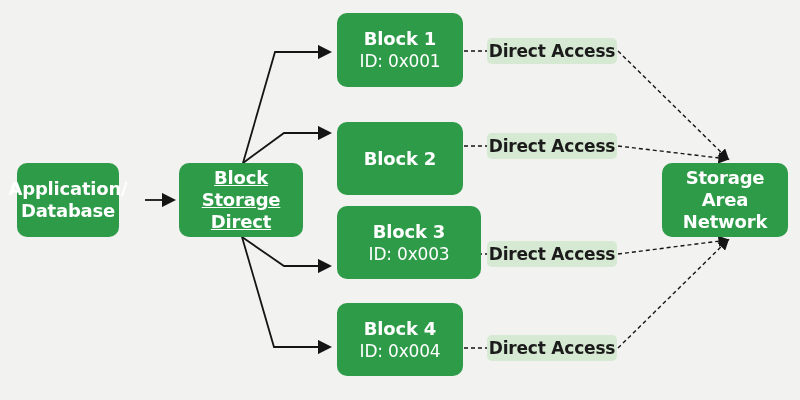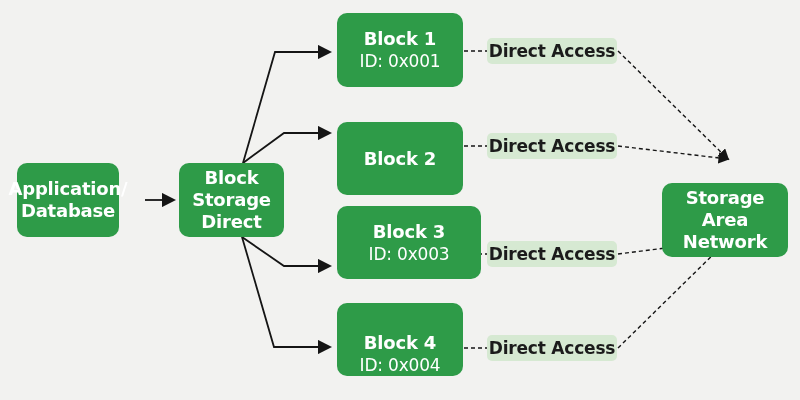--- a/index.html
+++ b/index.html
@@ -64,26 +64,26 @@
     font-weight:bold;
     font-size:17px;
     letter-spacing:-0.2px;
     display:flex;
     align-items:center;
     justify-content:center;
     text-align:center;
   }
   
   #node-application   {left:17px;  top:163px; width:102px; height:74px;}
-  #node-block-storage {left:179px; top:163px; width:105px; height:74px;}
-  #node-san           {left:662px; top:163px; width:126px; height:74px;margin-top:20px;}
+  #node-block-storage {left:179px; top:163px; width:124px; height:74px;text-decoration:underline;}
+  #node-san           {left:662px; top:163px; width:126px; height:74px;}
   #node-block-1{left:337px; top:13px;  width:126px; height:74px;}
   #node-block-2{left:337px; top:122px; width:126px; height:73px;}
   #node-block-3{left:337px; top:206px; width:144px; height:73px;}
-  #node-block-4{left:337px; top:303px; width:126px; height:73px;justify-content:flex-end;}
+  #node-block-4{left:337px; top:303px; width:126px; height:73px;}
   #access-label-1{left:487px; top:38px;}
   #access-label-2{left:487px; top:133px;}
   #access-label-3{left:487px; top:241px;}
   #access-label-4{left:487px; top:335px;}
 </style>
 </head>
 <body>
 
 <div id="canvas">
 

